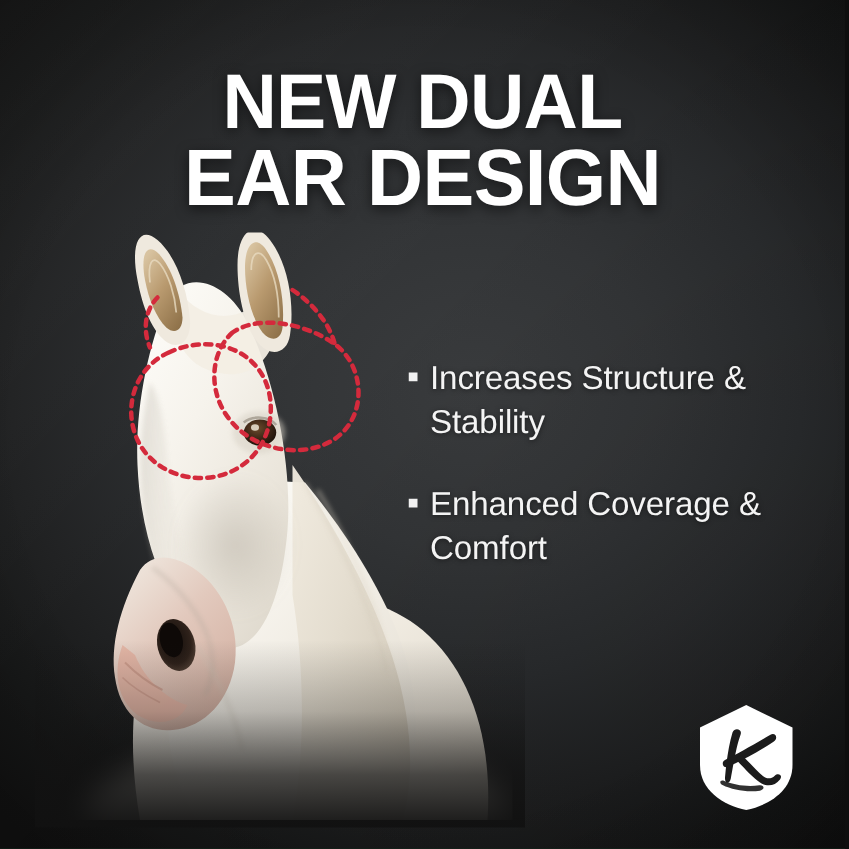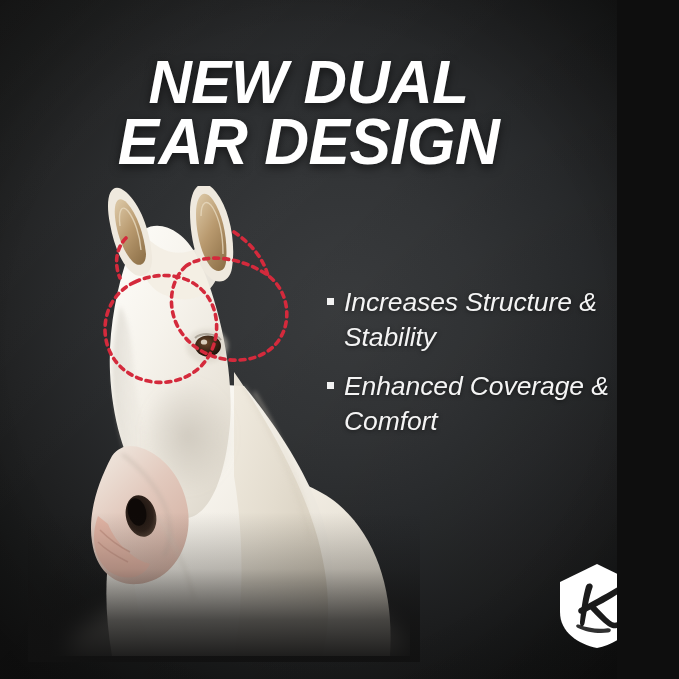--- a/index.html
+++ b/index.html
@@ -1,23 +1,22 @@
 <!DOCTYPE html>
 <html><head>
 <meta charset="utf-8">
 <style>
   html,body{margin:0;padding:0;background:#0e0e0e;}
   body{font-family:"Liberation Sans",sans-serif;}
 
   .stage{
     position:relative;
-    width:617px;height:679px;
+    width:676px;height:679px;
     overflow:hidden;
     background:#14532d;
-    font-style:italic;
   }
 
   
   .bg-base{
     position:absolute;inset:0;
     background:#151515;
   }
   .bg-glow{
     position:absolute;inset:0;
     background:radial-gradient(ellipse 78% 68% at 56% 46%,
@@ -59,21 +58,21 @@
 
   
   .bullets{
     position:absolute;
     left:327px;top:285px;
     width:330px;
   }
   .bullet-row{
     display:flex;
     align-items:flex-start;
-    margin-bottom:14px;
+    margin-bottom:31px;
   }
   .bullet-row:last-child{margin-bottom:12px;}
   .bullet-sq{
     width:7px;height:7px;
     background:#f2f2f2;
     margin-top:13px;
     margin-right:10px;
     flex:none;
   }
   .bullet-txt{

